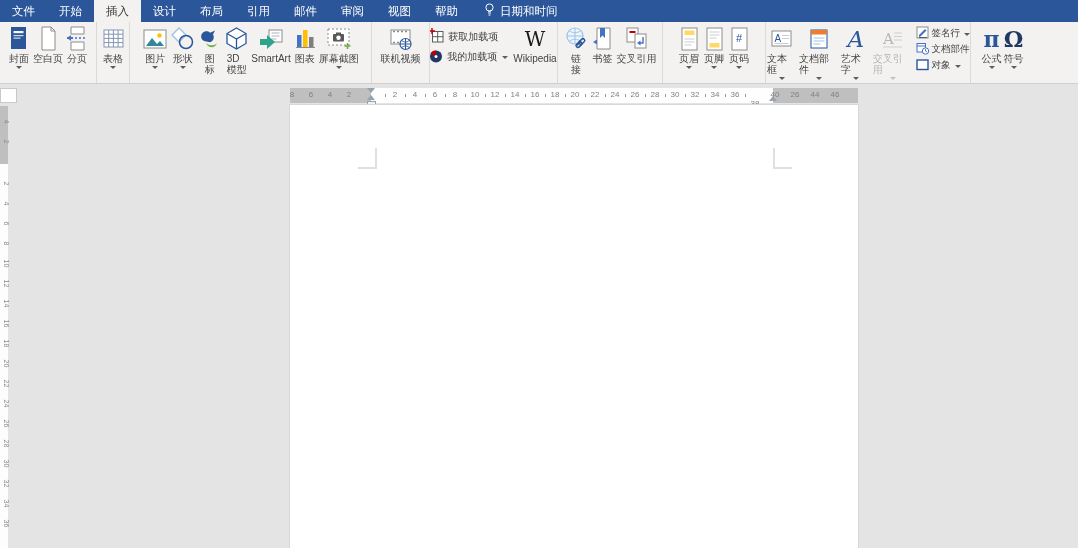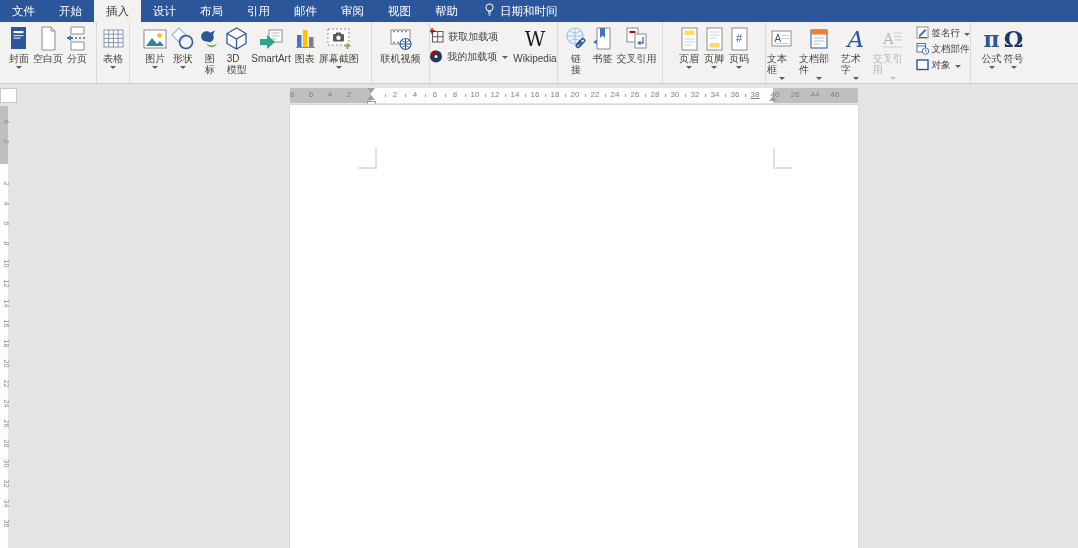--- a/index.html
+++ b/index.html
@@ -441,21 +441,21 @@
         <span class="hnum" style="left: 265px; top: 0px;">18</span>
         <span class="hnum" style="left: 285px; top: 0px;">20</span>
         <span class="hnum" style="left: 305px; top: 0px;">22</span>
         <span class="hnum" style="left: 325px; top: 0px;">24</span>
         <span class="hnum" style="left: 345px; top: 0px;">26</span>
         <span class="hnum" style="left: 365px; top: 0px;">28</span>
         <span class="hnum" style="left: 385px; top: 0px;">30</span>
         <span class="hnum" style="left: 405px; top: 0px;">32</span>
         <span class="hnum" style="left: 425px; top: 0px;">34</span>
         <span class="hnum" style="left: 445px; top: 0px;">36</span>
-        <span class="hnum" style="left: 465px; top: 0px; text-decoration: underline;">38</span>
+        <span class="hnum" style="left: 465px; top: 9px; text-decoration: underline;">38</span>
         <span class="hnum" style="left: 485px; top: 0px;">40</span>
         <span class="hnum" style="left: 505px; top: 0px;">26</span>
         <span class="hnum" style="left: 525px; top: 0px;">44</span>
         <span class="hnum" style="left: 545px; top: 0px;">46</span>
         <span class="hnum" style="left: 565px; top: 8px; margin-top: 26px;">48</span>
         <span class="htick" style="left: 95px;"></span>
         <span class="htick" style="left: 115px;"></span>
         <span class="htick" style="left: 135px;"></span>
         <span class="htick" style="left: 155px;"></span>
         <span class="htick" style="left: 175px;"></span>

